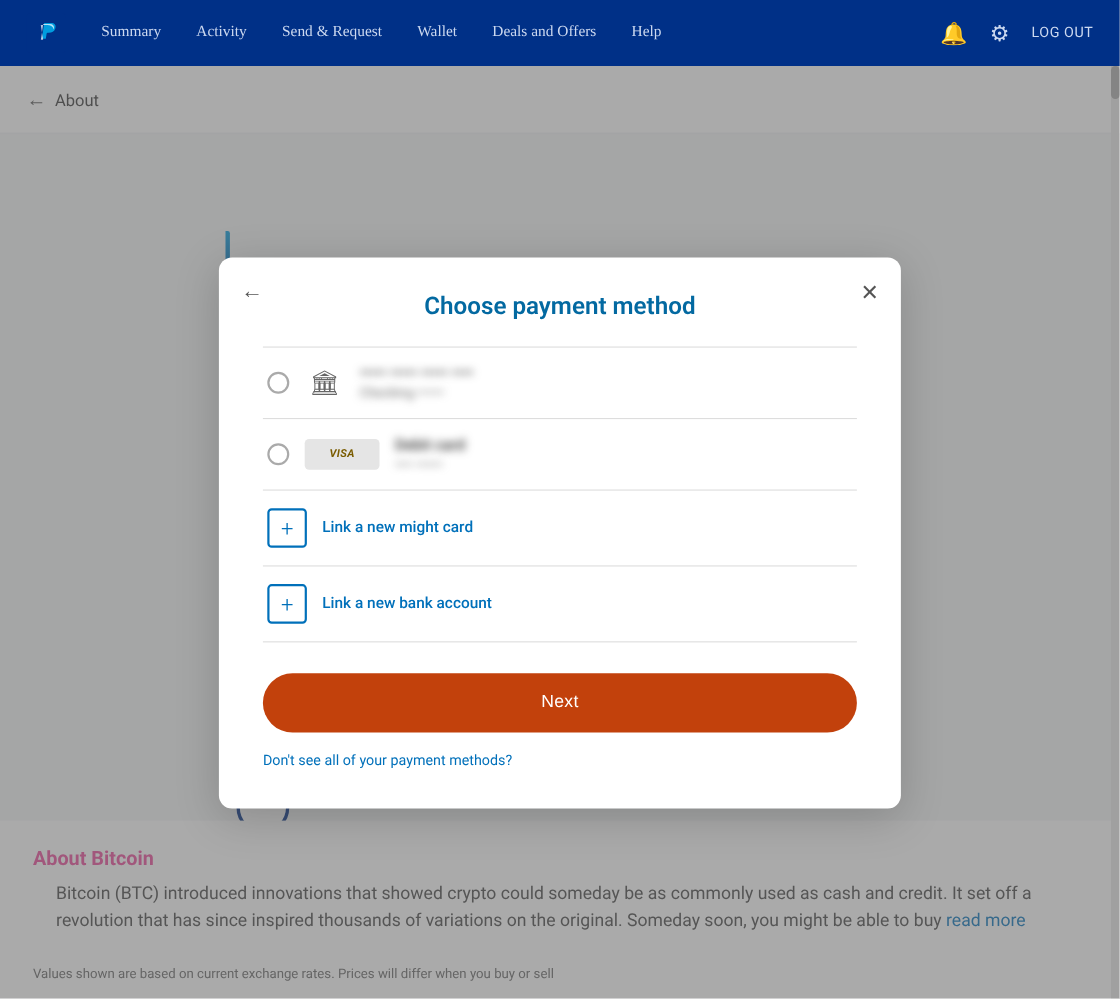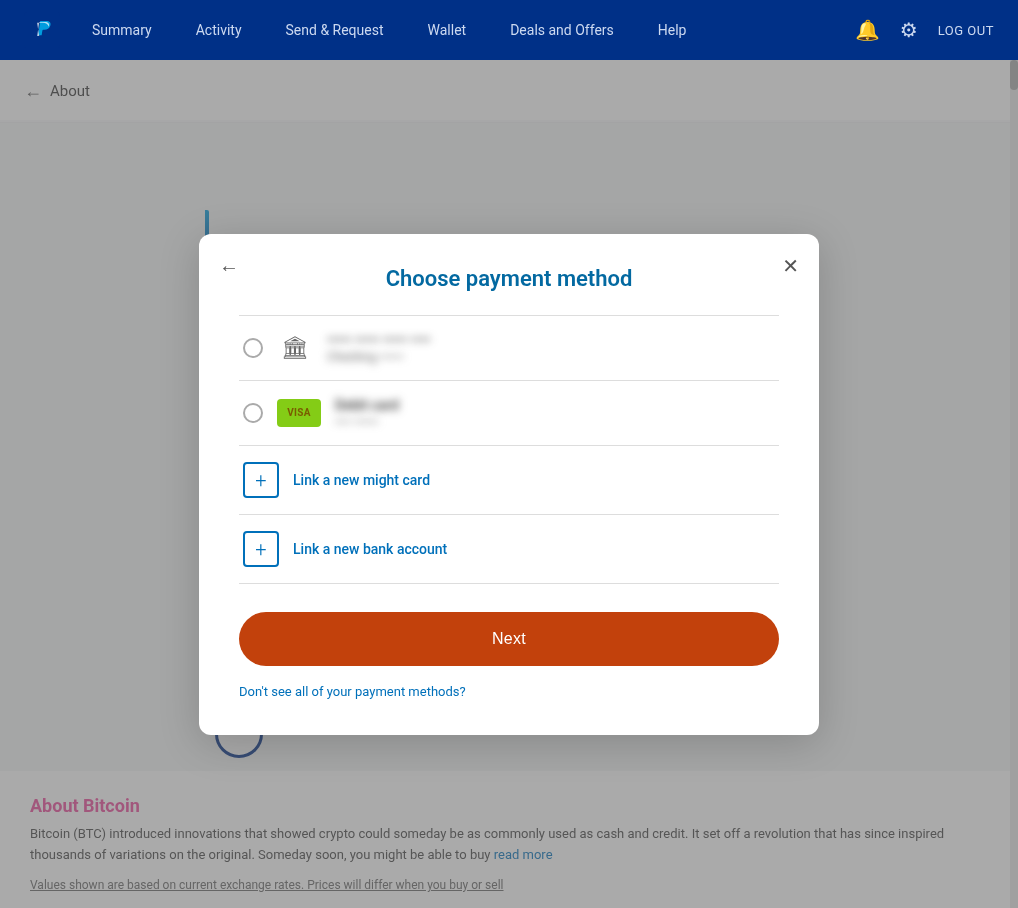--- a/index.html
+++ b/index.html
@@ -21,22 +21,23 @@
       padding: 0 24px;
       color: white;
     }
     .navbar-logo {
       width: 36px;
       height: 36px;
       margin-right: 32px;
     }
     .navbar-links {
       display: flex;
-      gap: 44px;
+      gap: 32px;
       flex: 1;
+      font-family: Liberation Serif, serif;
     }
     .navbar-link {
       color: #ccd9f0;
       font-size: 14px;
       cursor: pointer;
       text-decoration: none;
     }
     .navbar-actions {
       display: flex;
       align-items: center;
@@ -80,33 +81,33 @@
       color: #555;
       cursor: pointer;
     }
     .about-title {
       font-size: 18px;
       font-weight: 700;
       color: #ec4899;
       margin-bottom: 8px;
     }
     .about-text {
-      font-size: 13px;
+      font-size: 16px;
       color: #444;
       line-height: 1.6;
+      margin-left: 21px;
     }
     .about-text a {
       color: #0070ba;
       text-decoration: none;
     }
     .about-footer {
       font-size: 12px;
       color: #666;
-      margin-top: 12px;
-      text-decoration: underline;
+      margin-top: 28px;
     }
 
     
     .overlay {
       position: absolute;
       top: 0;
       left: 0;
       width: 100%;
       height: 100%;
       background: rgba(100,100,100,0.55);
@@ -175,31 +176,32 @@
       flex-shrink: 0;
       background: white;
     }
     .bank-icon {
       font-size: 22px;
       color: #666;
       width: 36px;
       text-align: center;
     }
     .card-badge {
-      width: 44px;
+      width: 68px;
       height: 28px;
-      background: #84cc16;
+      background: #e5e5e5;
       border-radius: 4px;
       display: flex;
       align-items: center;
       justify-content: center;
       font-size: 10px;
       font-weight: 700;
       color: #7a5c00;
       letter-spacing: 0.3px;
+      font-style: italic;
     }
     .payment-info {
       display: flex;
       flex-direction: column;
       gap: 2px;
     }
     .payment-name {
       font-size: 14px;
       color: #333;
       font-weight: 500;

